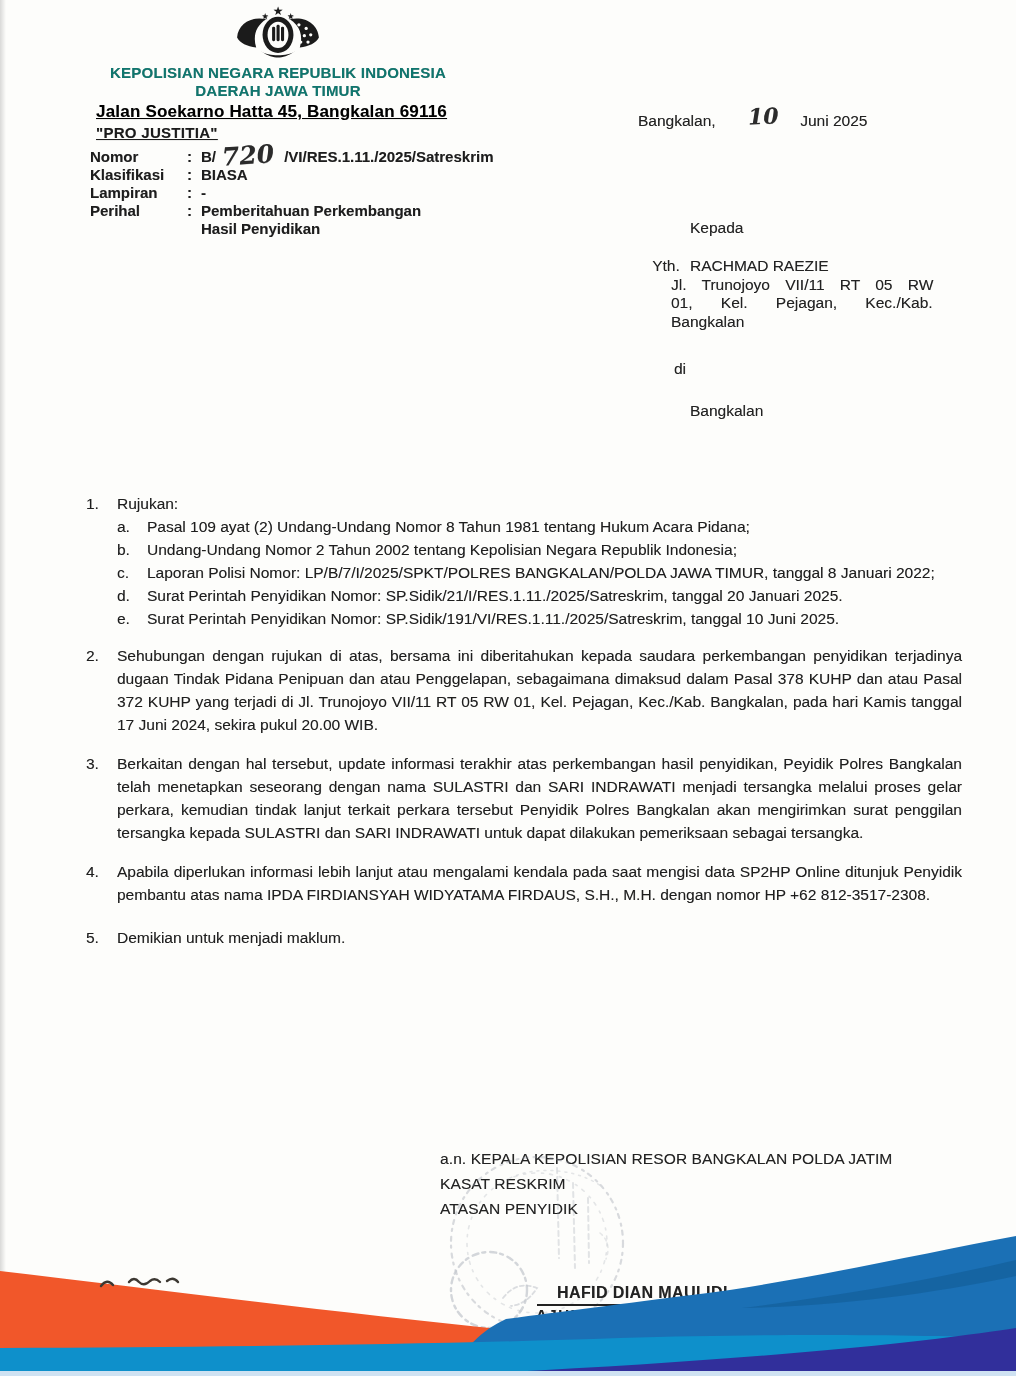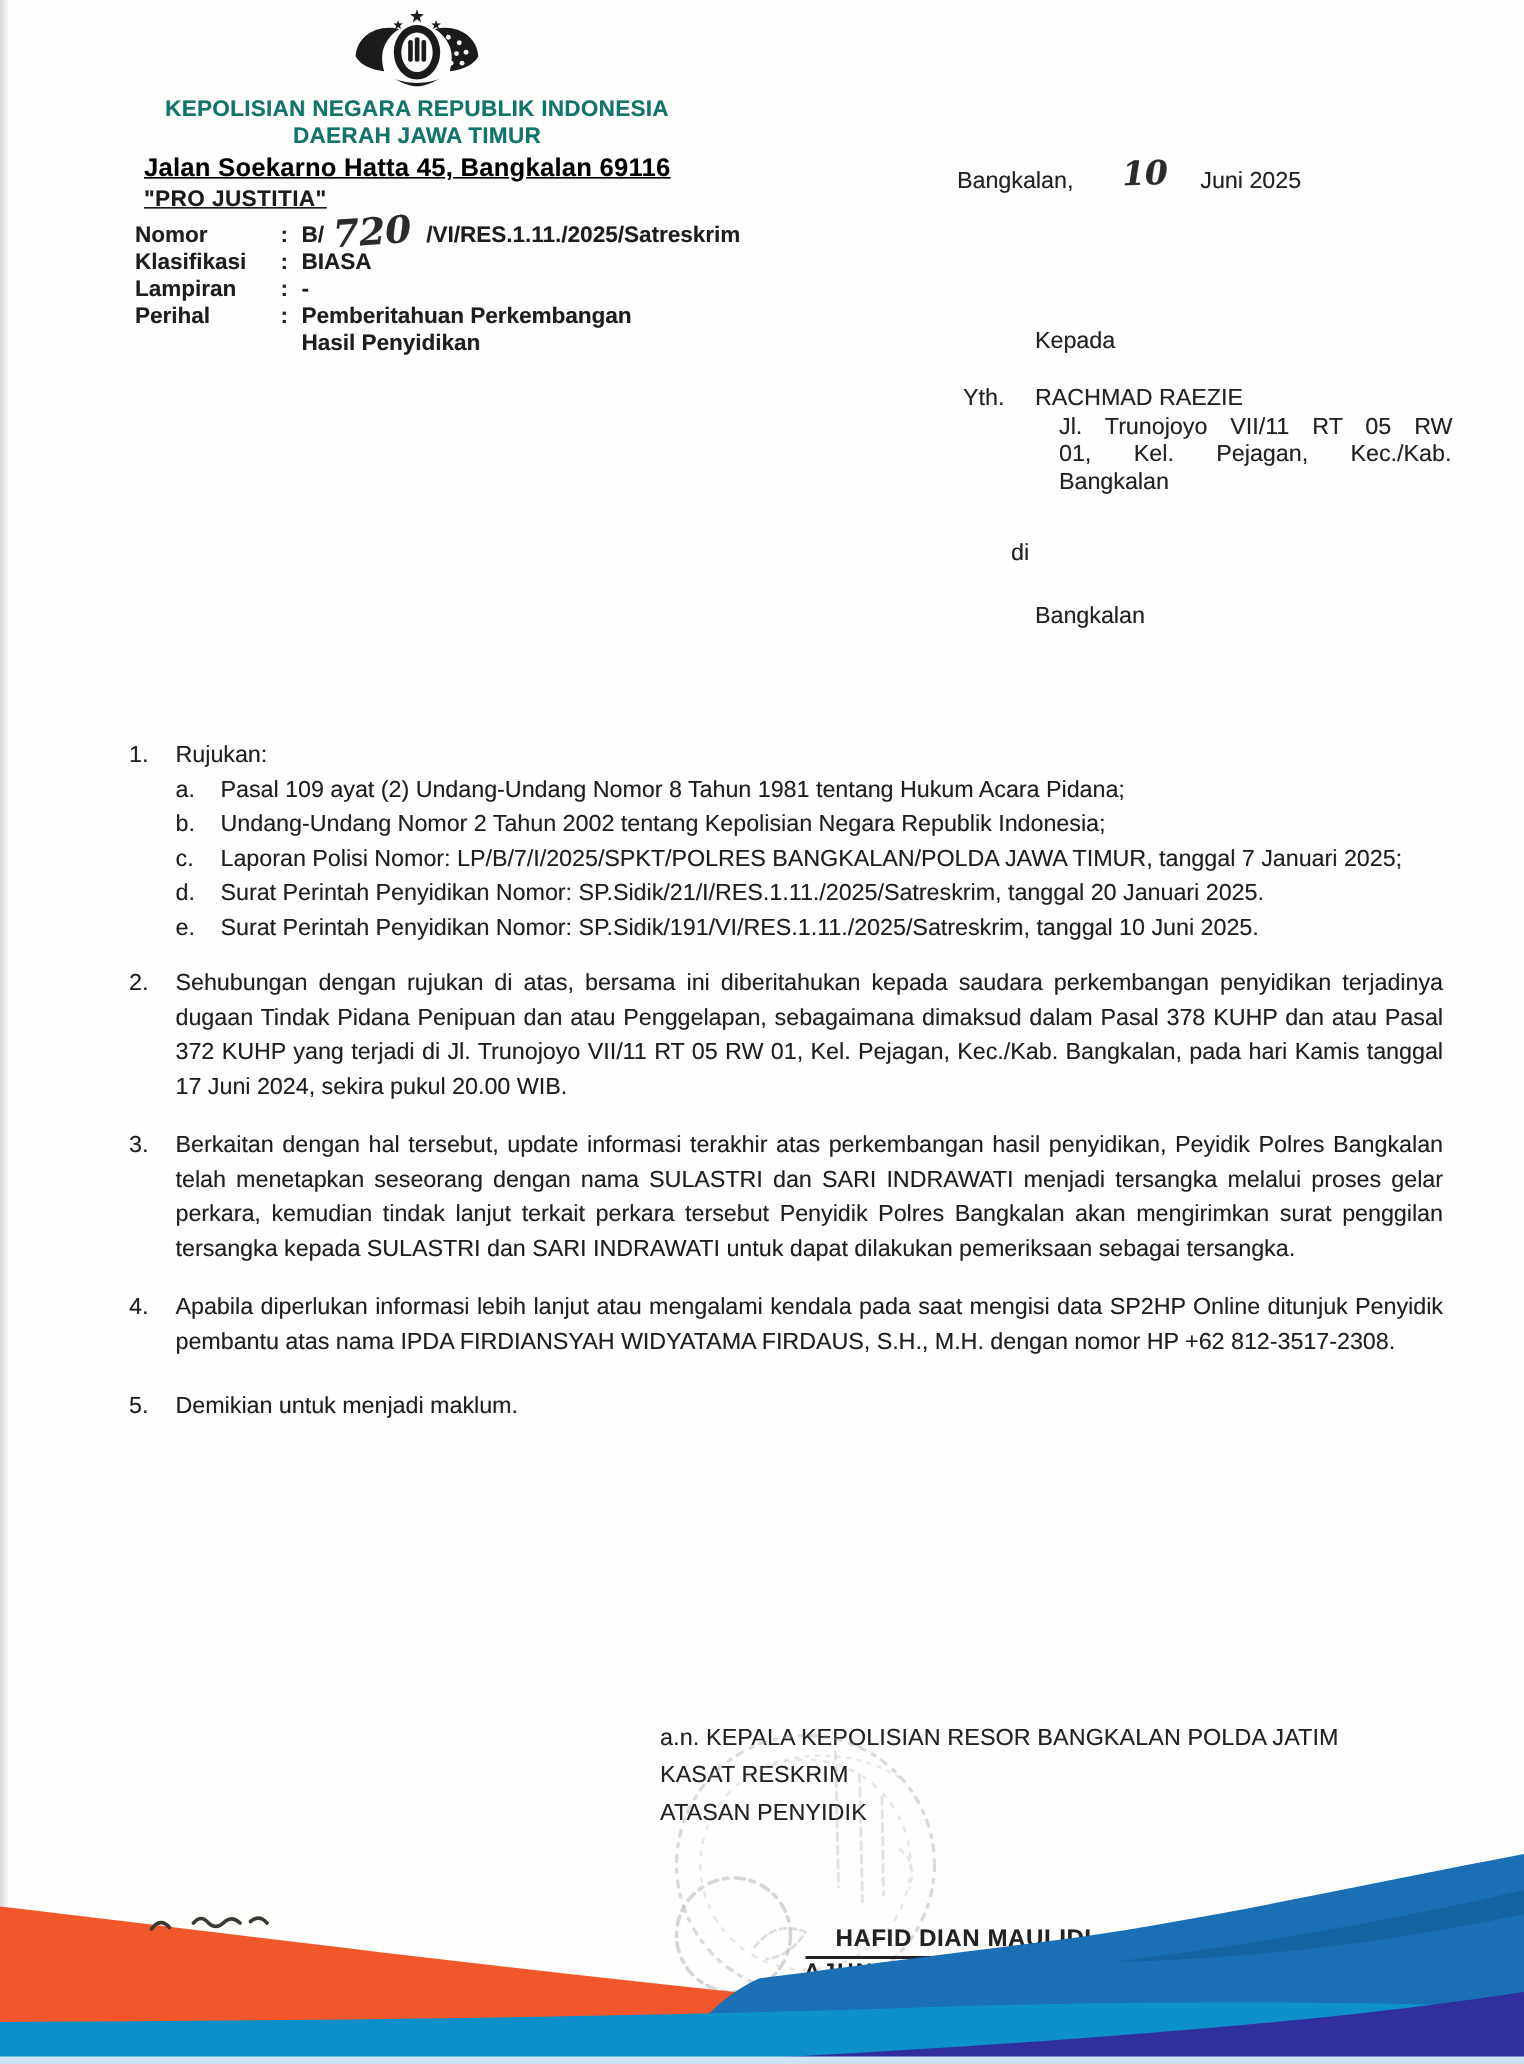--- a/index.html
+++ b/index.html
@@ -25,22 +25,22 @@
   .hand720{display:inline-block;font-size:25px;line-height:10px;transform:rotate(-4deg);margin:0 10px 0 6px;position:relative;top:2px;}
   .perihal2{margin-left:111px;line-height:18px;}
   
   .dateline{position:absolute;left:638px;top:112px;font-size:15.5px;z-index:2;display:flex;align-items:baseline;}
   .d-city{margin-right:32px;}
   .hand10{font-size:22px;line-height:12px;display:inline-block;transform:rotate(-2deg);margin-right:22px;position:relative;top:-2px;}
   
   .recipient{position:absolute;left:642px;top:219px;width:334px;font-size:15.5px;line-height:18.8px;z-index:2;}
   .kepada{margin-left:48px;margin-bottom:19px;}
   .yth-row{display:flex;}
-  .yth{width:48px;flex:none;}
-  .r-ind{margin-left:64px;width:286px;}
+  .yth{width:48px;flex:none;text-align:center;}
+  .r-ind{margin-left:29px;width:286px;}
   .ws1{word-spacing:11px;}
   .ws2{word-spacing:24px;}
   .di{margin-left:32px;margin-top:28px;}
   .r-city{margin-left:48px;margin-top:23px;}
   
   .body{position:absolute;left:86px;top:492px;width:876px;font-size:15.5px;line-height:23px;color:#1e1e1e;z-index:2;}
   .item{display:flex;margin-bottom:15px;}
   .item.last{margin-bottom:0;}
   .inum{width:31px;flex:none;}
   .itext{flex:1;text-align:justify;}
@@ -151,21 +151,21 @@
         <div class="sub">
           <span class="slet">a.</span>
           <span class="stext">Pasal 109 ayat (2) Undang-Undang Nomor 8 Tahun 1981 tentang Hukum Acara Pidana;</span>
         </div>
         <div class="sub">
           <span class="slet">b.</span>
           <span class="stext">Undang-Undang Nomor 2 Tahun 2002 tentang Kepolisian Negara Republik Indonesia;</span>
         </div>
         <div class="sub">
           <span class="slet">c.</span>
-          <span class="stext">Laporan Polisi Nomor: LP/B/7/I/2025/SPKT/POLRES BANGKALAN/POLDA JAWA TIMUR, tanggal 7 Januari 2025;</span>
+          <span class="stext">Laporan Polisi Nomor: LP/B/7/I/2025/SPKT/POLRES BANGKALAN/POLDA JAWA TIMUR, tanggal 8 Januari 2022;</span>
         </div>
         <div class="sub">
           <span class="slet">d.</span>
           <span class="stext">Surat Perintah Penyidikan Nomor: SP.Sidik/21/I/RES.1.11./2025/Satreskrim, tanggal 20 Januari 2025.</span>
         </div>
         <div class="sub">
           <span class="slet">e.</span>
           <span class="stext">Surat Perintah Penyidikan Nomor: SP.Sidik/191/VI/RES.1.11./2025/Satreskrim, tanggal 10 Juni 2025.</span>
         </div>
       </div>

